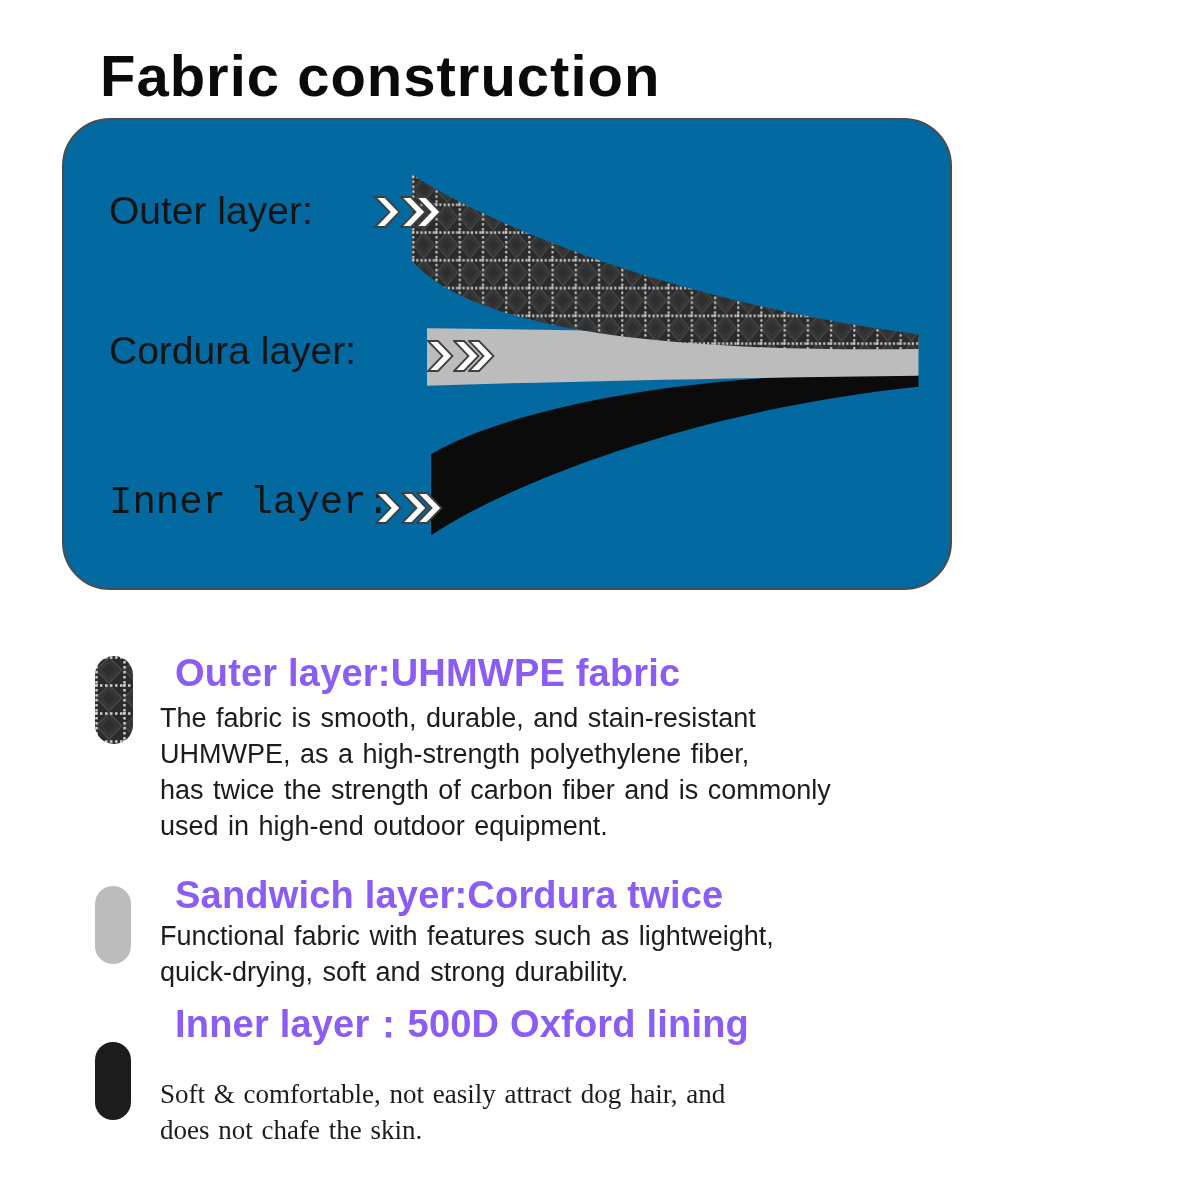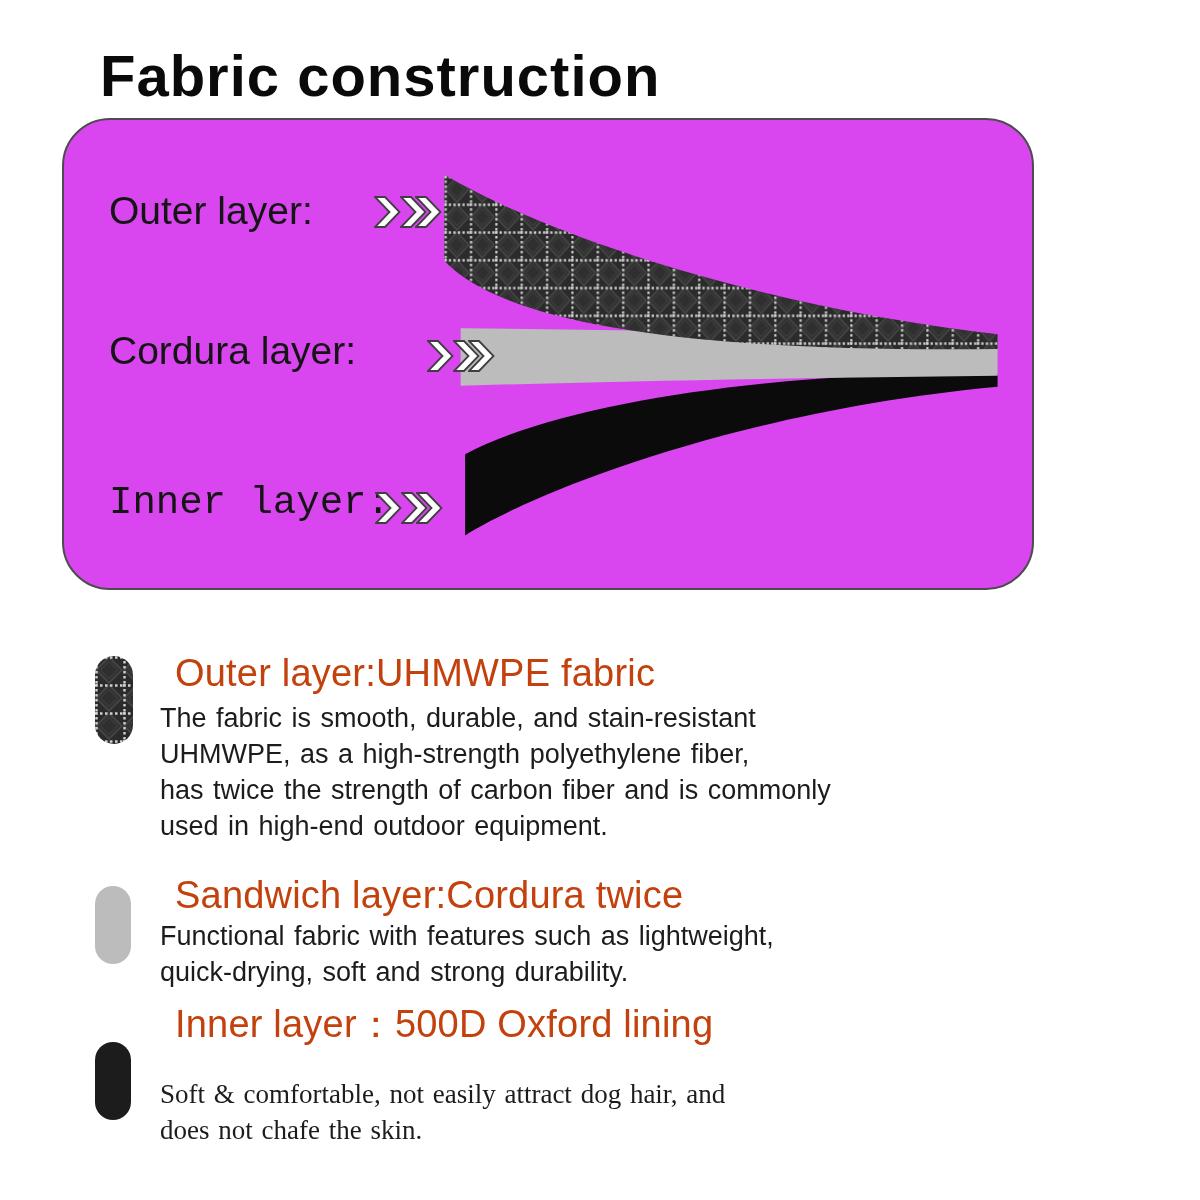--- a/index.html
+++ b/index.html
@@ -6,44 +6,44 @@
   body{
     width:1200px;height:1200px;position:relative;overflow:hidden;
     font-family:"Liberation Sans",sans-serif;color:#111;
   }
   .page-title{
     position:absolute;left:100px;top:42px;margin:0;
     font-size:58px;font-weight:900;letter-spacing:1px;color:#0a0a0a;
   }
   
   .panel{
-    position:absolute;left:62px;top:118px;width:972px;height:472px;
-    border:2px solid #4c4c4c;border-radius:48px;background:#d946ef;box-sizing:border-box;
+    position:absolute;left:62px;top:118px;width:890px;height:472px;
+    border:2px solid #4c4c4c;border-radius:48px;background:#0369a1;box-sizing:border-box;
   }
   .layers-svg{position:absolute;left:0;top:0;width:100%;height:100%;}
   .shape-outer{fill:url(#fabricGrid);}
   .shape-sandwich{fill:#bcbcbc;}
   .shape-inner{fill:#0b0b0b;}
   .diagram-label{
     position:absolute;left:45px;font-size:39px;font-weight:400;color:#151515;
     line-height:48px;white-space:nowrap;
   }
   .lbl-outer{top:67px;}
   .lbl-sandwich{top:207px;}
   .lbl-inner{top:359px;font-family:Liberation Mono, monospace;}
   .chevrons{position:absolute;width:68px;height:34px;}
   .chev-outer{left:310px;top:75px;}
   .chev-sandwich{left:363px;top:219px;}
   .chev-inner{left:311px;top:371px;}
   
   .swatch{position:absolute;left:95px;}
   .swatch svg{display:block;}
   .section-heading{
-    position:absolute;left:175px;margin:0;font-size:38px;font-weight:400;
-    color:#c2410c;line-height:46px;white-space:nowrap;letter-spacing:0.2px;
+    position:absolute;left:175px;margin:0;font-size:38px;font-weight:700;
+    color:#8b5cf6;line-height:46px;white-space:nowrap;letter-spacing:0.2px;
   }
   .section-body{
     position:absolute;left:160px;margin:0;font-size:27px;font-weight:400;
     color:#1c1c1c;line-height:36px;white-space:pre-line;word-spacing:2px;
   }
   .h1-pos{top:650px;} .b1-pos{top:700px;}
   .h2-pos{top:872px;} .b2-pos{top:918px;}
   .h3-pos{top:1001px;} .b3-pos{top:1076px;font-family:Liberation Serif, serif;}
   .sw1{top:656px;} .sw2{top:886px;} .sw3{top:1042px;}
 </style>

